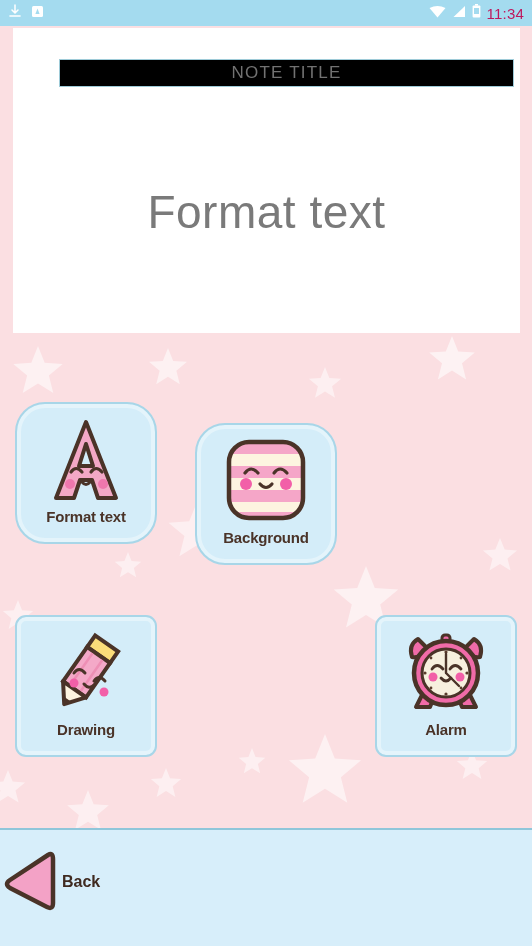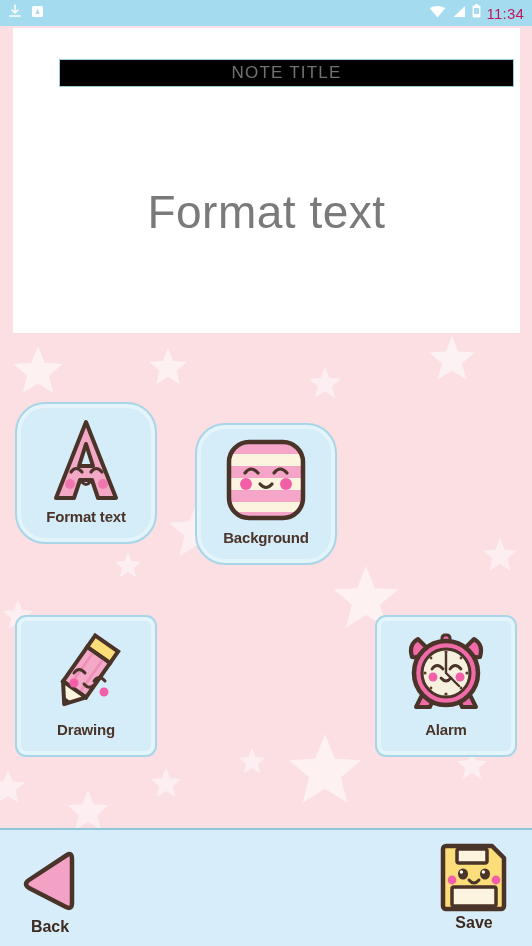--- a/index.html
+++ b/index.html
@@ -114,21 +114,21 @@
   .bottombar {
     position: absolute;
     left: 0; bottom: 0;
     width: 532px; height: 118px;
     background: #d7eefa;
     border-top: 2px solid #8fc6da;
     z-index: 30;
   }
   .bb-btn {
     position: absolute;
-    display: flex; flex-direction: column;
+    display: flex; flex-direction: row;
     align-items: center; justify-content: flex-start;
     width: 100px;
   }
   .bb-btn .art { height: 70px; display:flex; align-items:center; justify-content:center; }
   .bb-btn .lbl {
     color: #3f2a20;
     font-size: 16px;
     font-weight: 700;
     font-family: "Liberation Sans", sans-serif;
     margin-top: 2px;
@@ -308,33 +308,16 @@
 
     <div class="bb-btn bb-back">
       <div class="art">
         <svg width="62" height="66" viewBox="0 0 62 66">
           <path d="M48 7 q5 -3 5 4 v44 q0 7 -6 4 L10 40 q-6 -4 0 -8 z" fill="#f3a2c6" stroke="#4a3328" stroke-width="4.5" stroke-linejoin="round"></path>
         </svg>
       </div>
       <div class="lbl">Back</div>
     </div>
 
-    <div class="bb-btn bb-save">
-      <div class="art">
-        <svg width="74" height="74" viewBox="0 0 74 74">
-          <path d="M9 6 h46 l12 12 v48 a3 3 0 0 1 -3 3 h-55 a3 3 0 0 1 -3 -3 v-57 a3 3 0 0 1 3 -3 z" fill="#fbdd7a" stroke="#4a3328" stroke-width="4.5" stroke-linejoin="round"></path>
-          <rect x="20" y="9" width="30" height="14" rx="2" fill="#fdf4e0" stroke="#4a3328" stroke-width="3.5"></rect>
-          <rect x="15" y="47" width="44" height="19" rx="2" fill="#fdf4e0" stroke="#4a3328" stroke-width="3.5"></rect>
-          <ellipse cx="26" cy="34" rx="5" ry="5.6" fill="#4a3328"></ellipse>
-          <ellipse cx="48" cy="34" rx="5" ry="5.6" fill="#4a3328"></ellipse>
-          <circle cx="24.4" cy="32" r="1.7" fill="#fff"></circle>
-          <circle cx="46.4" cy="32" r="1.7" fill="#fff"></circle>
-          <circle cx="15" cy="40" r="4.4" fill="#f25fa8"></circle>
-          <circle cx="59" cy="40" r="4.4" fill="#f25fa8"></circle>
-          <path d="M32 40 q5 6 10 0" stroke="#4a3328" stroke-width="3" fill="none" stroke-linecap="round"></path>
-        </svg>
-      </div>
-      <div class="lbl">Save</div>
-    </div>
 
   </div>
 
 </div>
 
 </body></html>

